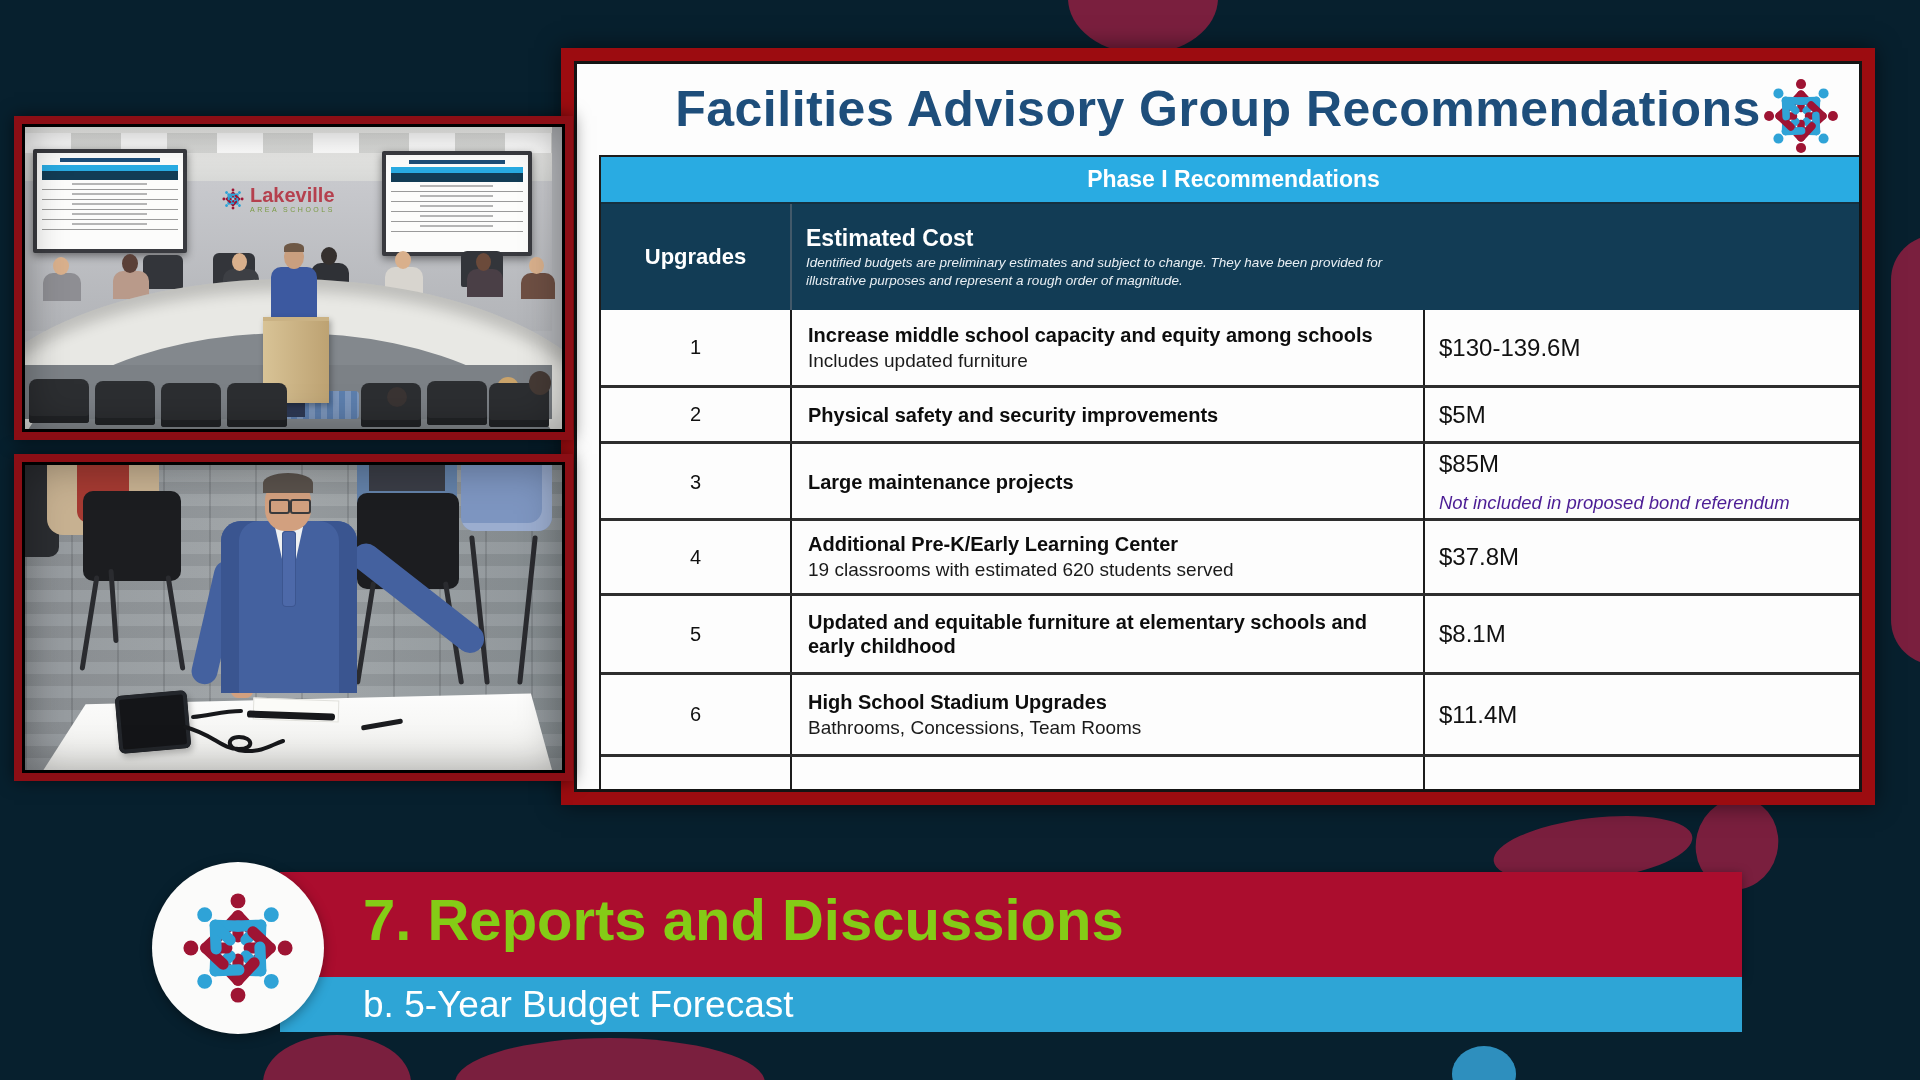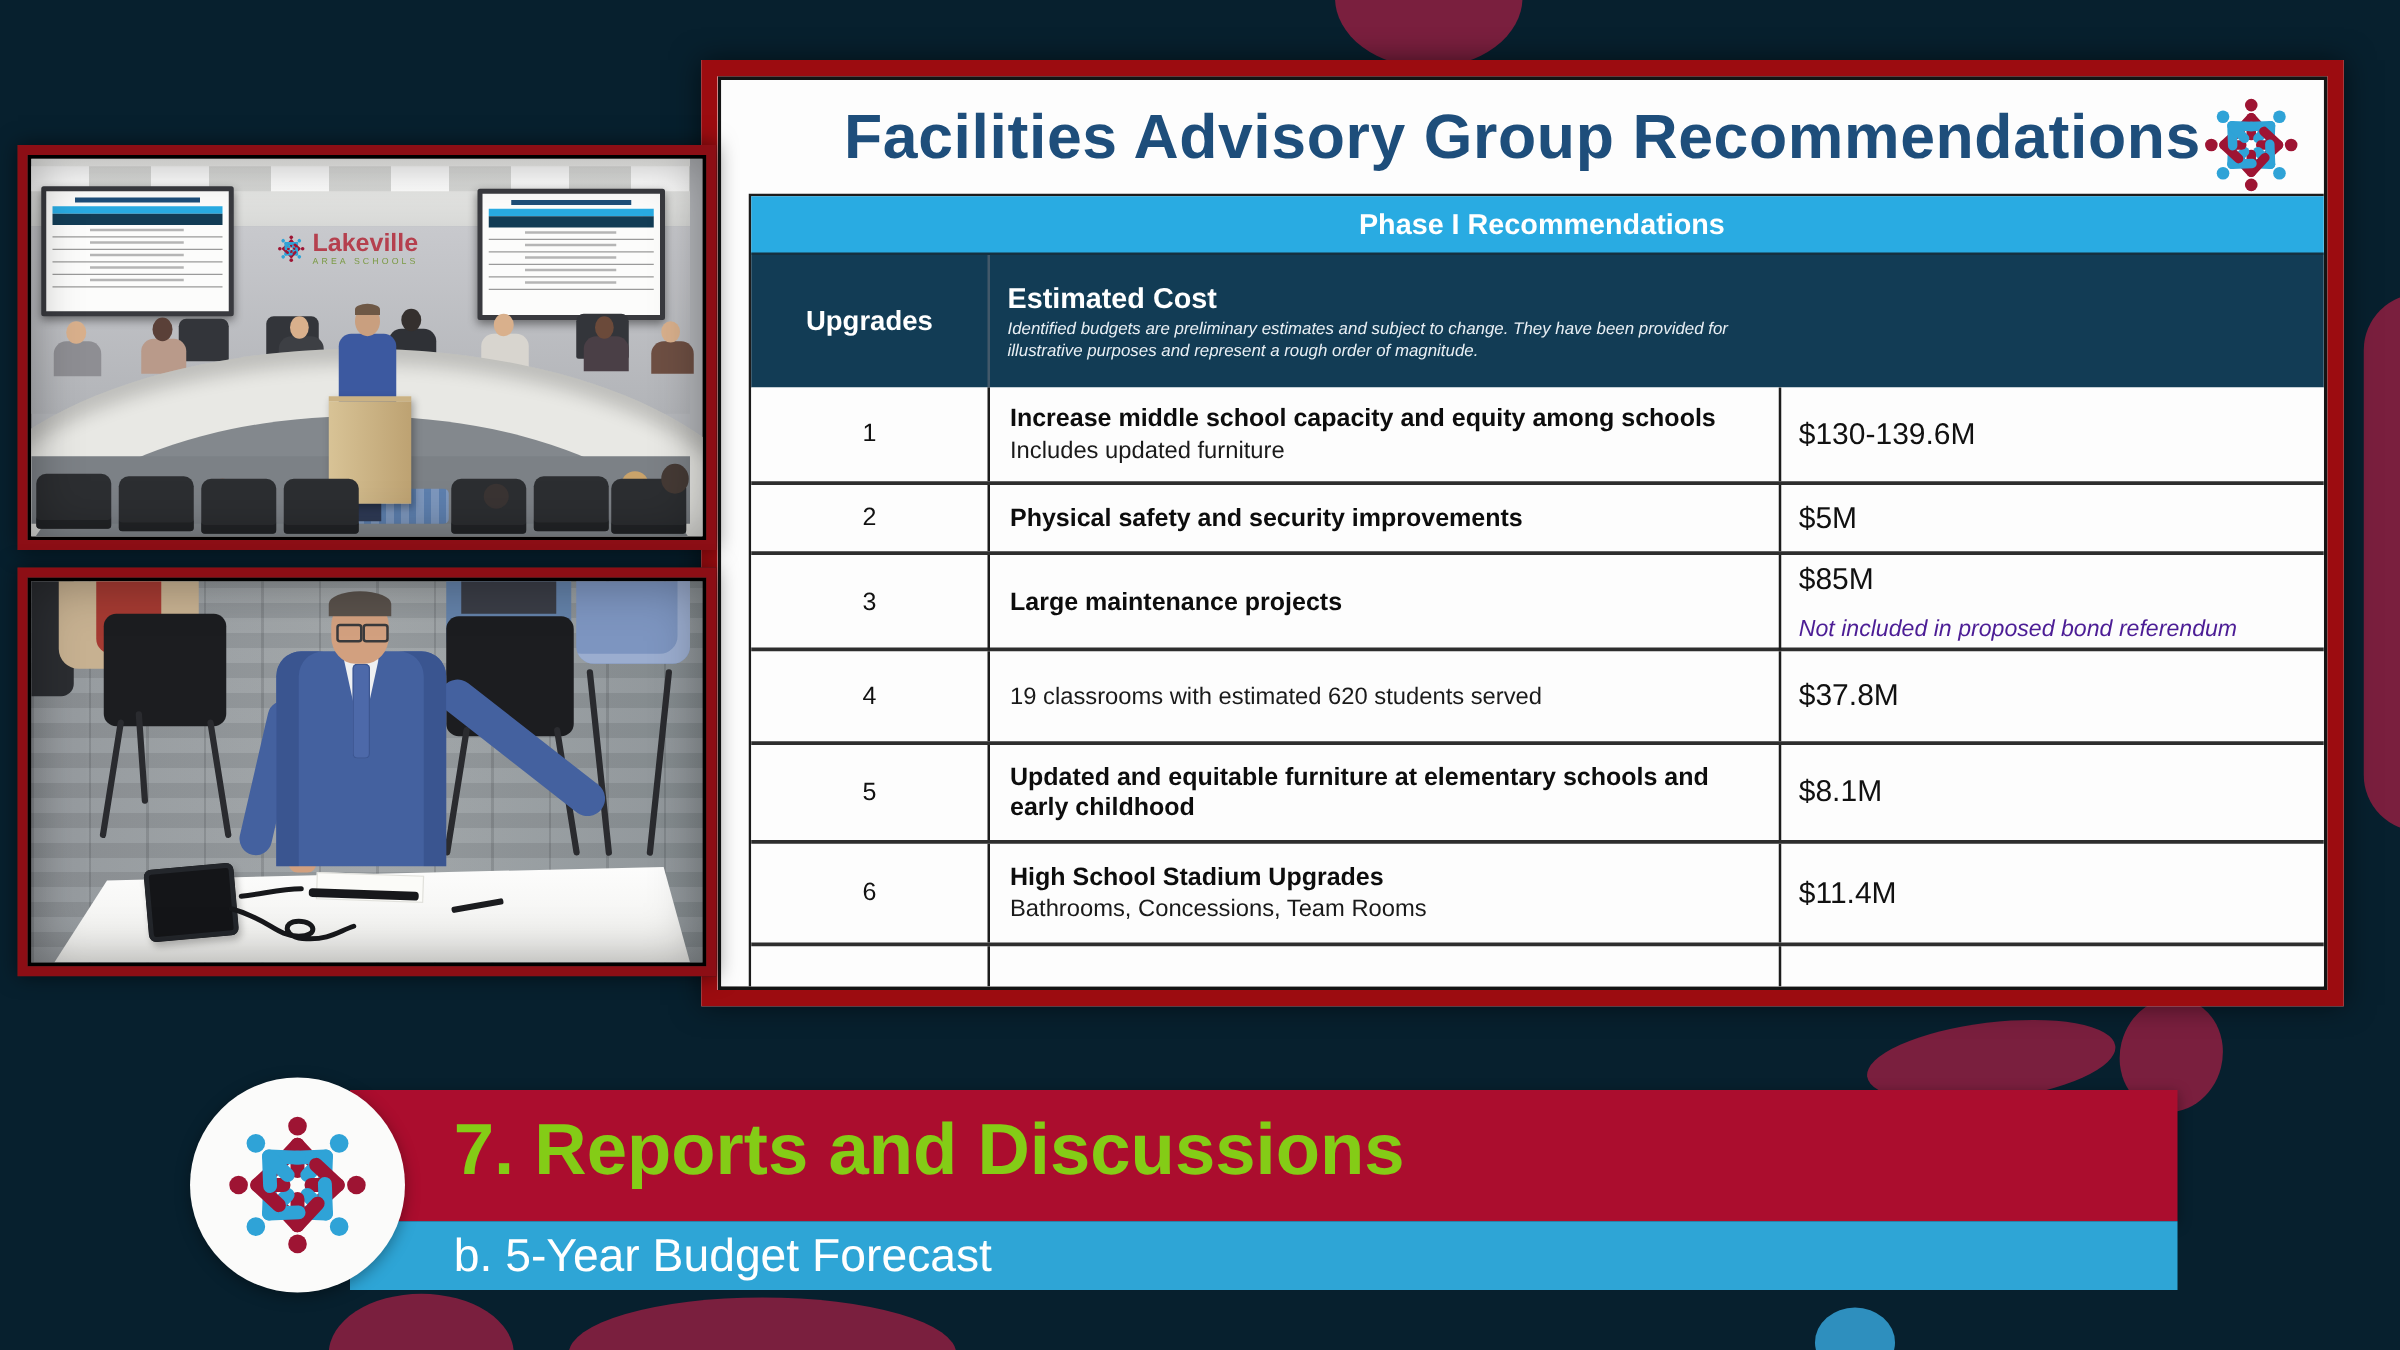--- a/index.html
+++ b/index.html
@@ -161,20 +161,21 @@
                 <div class="t">Large maintenance projects</div>
               </div>
               <div class="c-cost">
                 <div class="c">$85M</div>
                 <div class="n">Not included in proposed bond referendum</div>
               </div>
             </div>
             <div class="trow" style="height: 72px;">
               <div class="c-pri">4</div>
               <div class="c-item">
+                <div class="t">Additional Pre-K/Early Learning Center</div>
                 <div class="s">19 classrooms with estimated 620 students served</div>
               </div>
               <div class="c-cost">
                 <div class="c">$37.8M</div>
               </div>
             </div>
             <div class="trow" style="height: 76px;">
               <div class="c-pri">5</div>
               <div class="c-item">
                 <div class="t">Updated and equitable furniture at elementary schools and early childhood</div>

